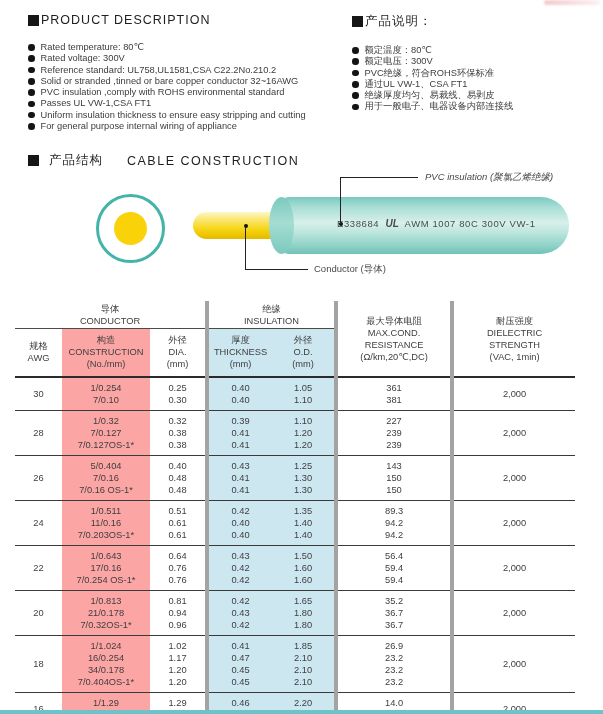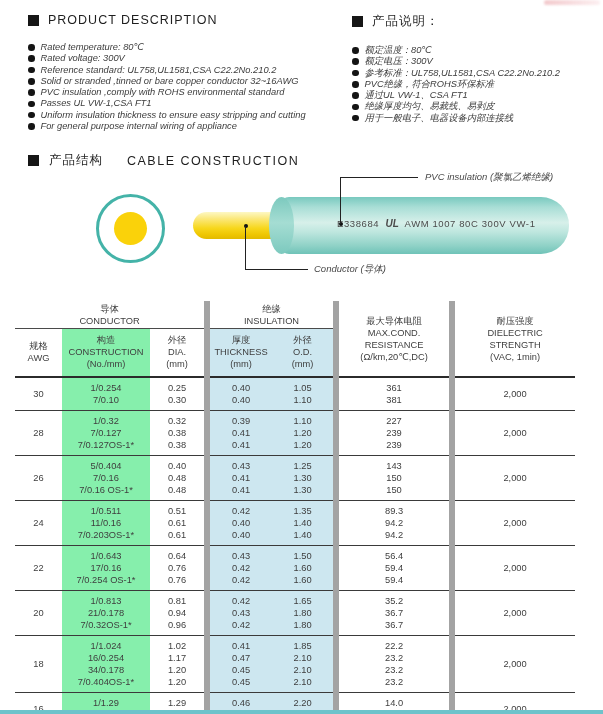--- a/index.html
+++ b/index.html
@@ -6,24 +6,24 @@
   html,body { background:#ffffff; }
   body {
     width:603px; height:714px; position:relative; overflow:hidden;
     font-family:"Liberation Sans","DejaVu Sans",sans-serif;
     color:#3f3f3f;
   }
   
   .desc { position:absolute; top:13px; }
   .desc-en { left:28px; width:315px; }
   .desc-cn { left:352px; width:250px; }
-  .sec-head { display:flex; align-items:center; gap:9px; font-size:12.5px; letter-spacing:1px; color:#1e1e1e; font-weight:500; }
+  .sec-head { display:flex; align-items:center; gap:2px; font-size:12.5px; letter-spacing:1px; color:#1e1e1e; font-weight:500; }
   .sq { width:11px; height:11px; background:#161616; display:inline-block; flex:0 0 auto; }
   ul.bullets { list-style:none; margin-top:15px; }
-  .bullets li { display:flex; gap:6px; font-size:9.3px; line-height:11.3px; color:#3c3c3c; white-space:nowrap; align-items:flex-start;font-style:italic; }
+  .bullets li { display:flex; gap:6px; font-size:9.3px; line-height:11.3px; color:#3c3c3c; white-space:nowrap; align-items:flex-start; }
   .dot { flex:0 0 auto; width:6.5px; height:6.5px; border-radius:50%; background:#141414; margin-top:2.2px; }
   .smudge { position:absolute; left:544px; top:0; width:56px; height:5px; border-radius:3px;
     background:linear-gradient(90deg, rgba(214,80,90,.30), rgba(235,150,160,.15)); filter:blur(1px); }
 
   
   .diagram { position:absolute; left:0; top:148px; width:509px; height:155px; }
   .diagram .sec-head { position:absolute; left:28px; top:4px; gap:10px; }
   .sec-head .en-sub { margin-left:14px; letter-spacing:1.5px; }
   .cross-outer { position:absolute; left:96px; top:46px; width:69px; height:69px;
     border:3.5px solid #44b3a8; border-radius:50%; background:#fff; display:flex; align-items:center; justify-content:center; }
@@ -41,22 +41,22 @@
   .llabel { position:absolute; font-size:9.5px; color:#4a4a4a; white-space:nowrap; z-index:5; }
 
   
   table.spec { position:absolute; left:15px; top:301px; width:560px; border-collapse:collapse; table-layout:fixed;
     font-size:9.3px; color:#3e3e3e; text-align:center; }
   .spec th { font-weight:normal; }
   .spec th div, .spec td div { line-height:12px; height:12px; white-space:nowrap; }
   .th-group { padding:2px 0 1px; border-bottom:1px solid #4a4a4a; }
   .th-sub { padding:5px 0 6px; border-bottom:2px solid #2b2b2b; }
   .th-span { border-bottom:2px solid #2b2b2b; vertical-align:middle; }
-  .vr { border-right:6px solid #a3a3a3;margin-top:46px; }
-  .bg-y { background:#86efac; }
+  .vr { border-right:4px solid #a3a3a3;margin-top:46px; }
+  .bg-y { background:#fca5a5; }
   .bg-b { background:#cde7f0; }
   .spec tbody td { padding:4px 0; vertical-align:middle; }
   .spec tbody tr + tr { border-top:1.5px solid #3a3a3a; }
 
   .bottombar { position:absolute; left:0; top:710px; width:603px; height:4px; background:#6ec3cb; }
 </style>
 </head>
 <body>
 
 <div class="smudge"></div>
@@ -108,24 +108,20 @@
     <span>产品说明：</span>
   </div>
   <ul class="bullets">
       <li>
         <span class="dot"></span>
         <span>额定温度：80℃</span>
       </li>
       <li>
         <span class="dot"></span>
         <span>额定电压：300V</span>
-      </li>
-      <li>
-        <span class="dot"></span>
-        <span>参考标准：UL758,UL1581,CSA C22.2No.210.2</span>
       </li>
       <li>
         <span class="dot"></span>
         <span>PVC绝缘，符合ROHS环保标准</span>
       </li>
       <li>
         <span class="dot"></span>
         <span>通过UL VW-1、CSA FT1</span>
       </li>
       <li>
@@ -160,21 +156,21 @@
   </div>
 
   <div class="ldot" style="left:339px; top:74px;"></div>
   <div class="lline" style="left:340px; top:29px; width:1px; height:47px;"></div>
   <div class="lline" style="left:340px; top:29px; width:78px; height:1px;"></div>
   <div class="llabel" style="left:425px; top:23px;font-style:italic;">PVC insulation (聚氯乙烯绝缘)</div>
 
   <div class="ldot" style="left:244px; top:76px;"></div>
   <div class="lline" style="left:245px; top:78px; width:1px; height:44px;"></div>
   <div class="lline" style="left:245px; top:121px; width:63px; height:1px;"></div>
-  <div class="llabel" style="left:314px; top:115px;font-style:italic;">Conductor (导体)</div>
+  <div class="llabel" style="left:314px; top:115px;">Conductor (导体)</div>
 </div>
 
 <table class="spec">
   <colgroup>
     <col style="width:47px">
       <col style="width:88px">
       <col style="width:57px">
     <col style="width:65px">
       <col style="width:64px">
       <col style="width:116px">
@@ -420,21 +416,21 @@
           <div>0.45</div>
           <div>0.45</div>
         </td>
         <td class="bg-b vr">
           <div>1.85</div>
           <div>2.10</div>
           <div>2.10</div>
           <div>2.10</div>
         </td>
         <td class="vr">
-          <div>22.2</div>
+          <div>26.9</div>
           <div>23.2</div>
           <div>23.2</div>
           <div>23.2</div>
         </td>
         <td>2,000</td>
       </tr>
       <tr>
         <td>16</td>
         <td class="bg-y">
           <div>1/1.29</div>

